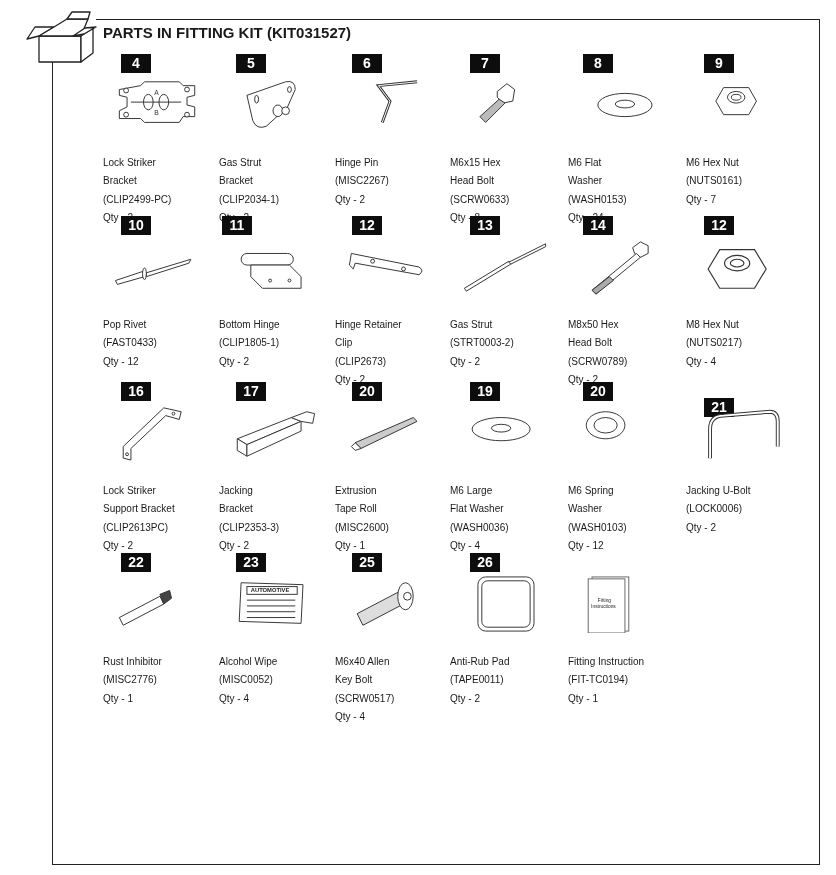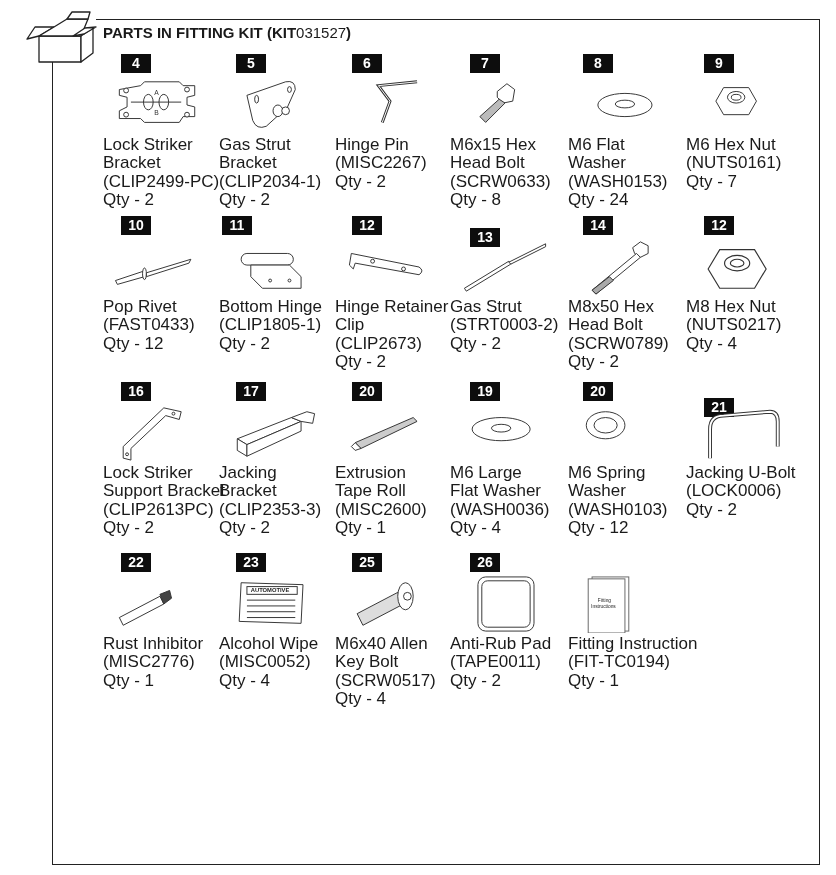--- a/index.html
+++ b/index.html
@@ -1,26 +1,26 @@
 <!DOCTYPE html>
 <html><head>
 <meta charset="utf-8">
 <style>
   html,body{margin:0;padding:0;background:#fff;}
   body{width:836px;height:875px;position:relative;overflow:hidden;font-family:"Liberation Sans",sans-serif;color:#1a1a1a;}
   .frame{position:absolute;left:52px;top:19px;width:768px;height:846px;border:1.5px solid #222;border-left-width:1.5px;box-sizing:border-box;}
   .frame-top-mask{position:absolute;left:40px;top:10px;width:56px;height:40px;background:#fff;}
   .box-icon{position:absolute;left:12px;top:8px;width:86px;height:60px;}
   .title{position:absolute;left:103px;top:24px;font-size:15px;font-weight:bold;letter-spacing:0px;}
-  .title .code{font-weight:normal;}
+  .title .code{font-weight:bold;}
   .title .kit{font-weight:bold;}
   .item{position:absolute;width:118px;}
   .badge{position:absolute;width:30px;height:19px;background:#0d0d0d;color:#fff;font-weight:bold;font-size:14px;line-height:19px;text-align:center;}
   .pic{position:absolute;left:0;top:22px;width:110px;height:58px;}
-  .label{position:absolute;top:82px;left:0;font-size:17px;line-height:18.4px;white-space:nowrap;}
+  .label{position:absolute;top:100px;left:0;font-size:10px;line-height:18.4px;white-space:nowrap;}
   .label div{white-space:nowrap;}
 </style>
 </head>
 <body>
 
 <div class="frame"></div>
 <div class="frame-top-mask"></div>
 
 <svg class="box-icon" viewBox="0 0 86 60">
   <g fill="#fff" stroke="#222" stroke-width="1.3" stroke-linejoin="round">
@@ -179,21 +179,21 @@
         </g>
       </svg>
       <div class="label">
         <div>Hinge Retainer</div>
         <div>Clip</div>
         <div>(CLIP2673)</div>
         <div>Qty - 2</div>
       </div>
     </div>
     <div class="item" style="left: 450px; top: 216px;">
-      <div class="badge" style="left:20px;top:12px">13</div>
+      <div class="badge" style="left:20px;top:0">13</div>
       <svg class="pic" viewBox="0 0 96 60">
         <g fill="#fff" stroke="#333" stroke-width="1">
           <path d="M6,52 L52,24 L54,27 L8,55Z"></path>
           <path d="M52,25 L90,6 L90,9 L54,27Z"></path>
         </g>
       </svg>
       <div class="label">
         <div>Gas Strut</div>
         <div>(STRT0003-2)</div>
         <div>Qty - 2</div>

